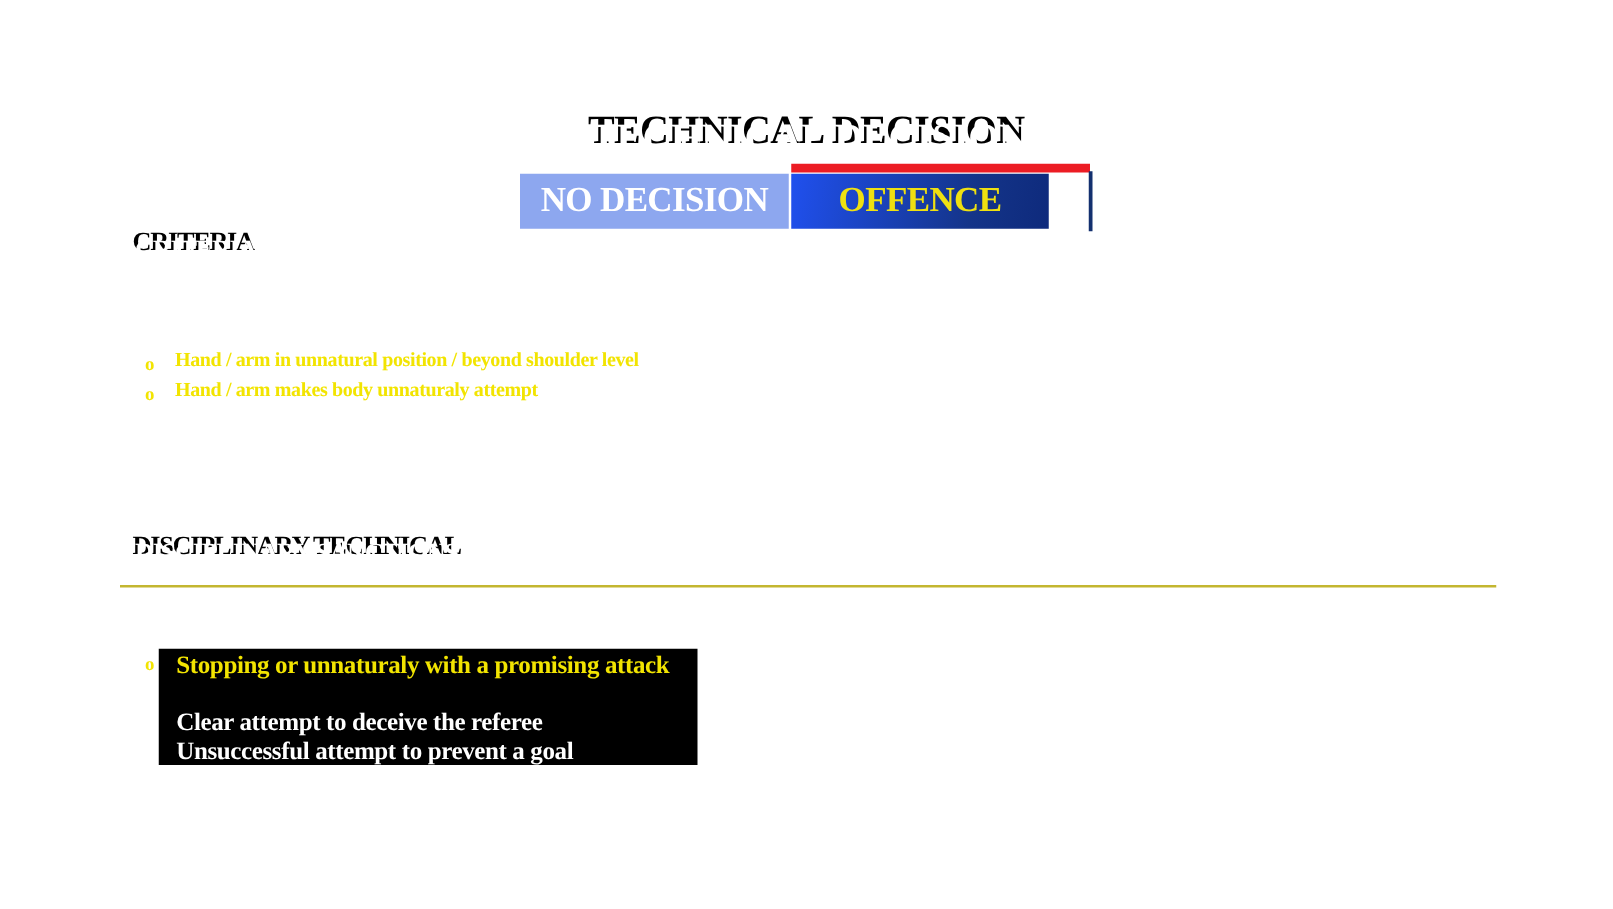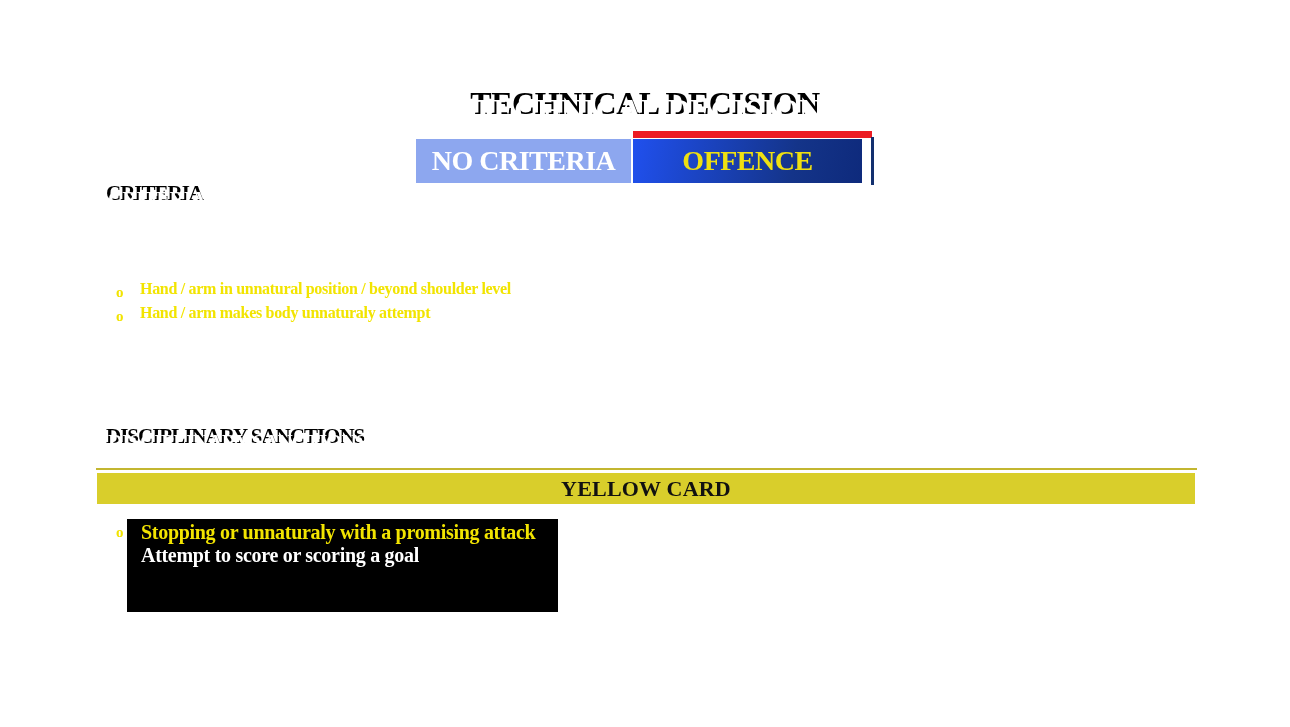--- a/index.html
+++ b/index.html
@@ -16,21 +16,21 @@
   .cutout-h{font-size:21px;letter-spacing:-1px;}
   .cutout-h::after{left:2px;top:6px;}
 
   .title-row{position:absolute;left:0;top:85px;width:100%;text-align:center;}
 
   .btn{
     position:absolute;top:139px;height:44px;display:flex;align-items:center;justify-content:center;
     font-weight:bold;font-size:28px;letter-spacing:-0.5px;cursor:pointer;box-sizing:border-box;
   }
   #btn-no{left:416px;width:215px;background:#8DA7EF;color:#ffffff;}
-  #btn-off{left:633px;width:229px;background:linear-gradient(100deg,#2050EE 0%,#143489 70%,#0E2A7C 100%);color:#EFE011;}
+  #btn-off{left:633px;width:206px;background:linear-gradient(100deg,#2050EE 0%,#143489 70%,#0E2A7C 100%);color:#EFE011;}
   #red-stripe{position:absolute;left:633px;top:131px;width:239px;height:7px;background:#EC1C24;}
   #off-shadow{position:absolute;left:871px;top:137px;width:3px;height:48px;background:#13306F;}
 
   #criteria-heading{position:absolute;left:106px;top:181px;}
   #sanctions-heading{position:absolute;left:106px;top:424px;}
 
   .crit-row{position:absolute;left:116px;display:flex;color:#F2E400;font-weight:bold;white-space:nowrap;}
   .crit-row .b{width:24px;font-size:15px;padding-top:4px;}
   .crit-row .t{font-size:16px;letter-spacing:-0.3px;}
   #crit-1{top:280px;}
@@ -56,21 +56,21 @@
 </style>
 </head>
 <body>
 
 <div id="page">
 
   <div class="title-row">
     <span class="cutout cutout-title" data-text="TECHNICAL DECISION">TECHNICAL DECISION</span>
   </div>
 
-  <div id="btn-no" class="btn">NO CRITERIA</div>
+  <div id="btn-no" class="btn">NO DECISION</div>
 
   <div id="red-stripe"></div>
 
   <div id="btn-off" class="btn">OFFENCE</div>
 
   <div id="off-shadow"></div>
 
   <div id="criteria-heading">
     <span class="cutout cutout-h" data-text="CRITERIA">CRITERIA</span>
   </div>
@@ -78,33 +78,34 @@
   <div id="crit-1" class="crit-row">
     <span class="b">o</span>
     <span class="t">Hand / arm in unnatural position / beyond shoulder level</span>
   </div>
   <div id="crit-2" class="crit-row">
     <span class="b">o</span>
     <span class="t">Hand / arm makes body unnaturaly attempt</span>
   </div>
 
   <div id="sanctions-heading">
-    <span class="cutout cutout-h" data-text="DISCIPLINARY SANCTIONS">DISCIPLINARY SANCTIONS</span>
+    <span class="cutout cutout-h" data-text="DISCIPLINARY SANCTIONS">DISCIPLINARY TECHNICAL</span>
   </div>
 
   <div id="divider"></div>
 
-  <div id="yellow-bar">
-    <span>YELLOW CARD</span>
-  </div>
 
   <div id="black-box">
     <div id="sanc-0" class="sanc-row hl">
       <span class="b">o</span>
       <span>Stopping or unnaturaly with a promising attack</span>
     </div>
-    <div id="sanc-1" class="sanc-row">
+    <div id="sanc-2" class="sanc-row">
       <span class="b">o</span>
-      <span>Attempt to score or scoring a goal</span>
+      <span>Clear attempt to deceive the referee</span>
+    </div>
+    <div id="sanc-3" class="sanc-row">
+      <span class="b">o</span>
+      <span>Unsuccessful attempt to prevent a goal</span>
     </div>
   </div>
 
 </div>
 
 </body></html>

